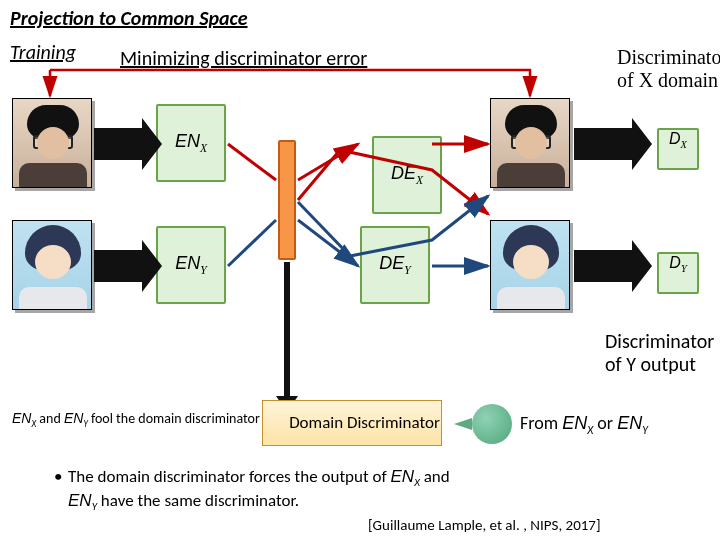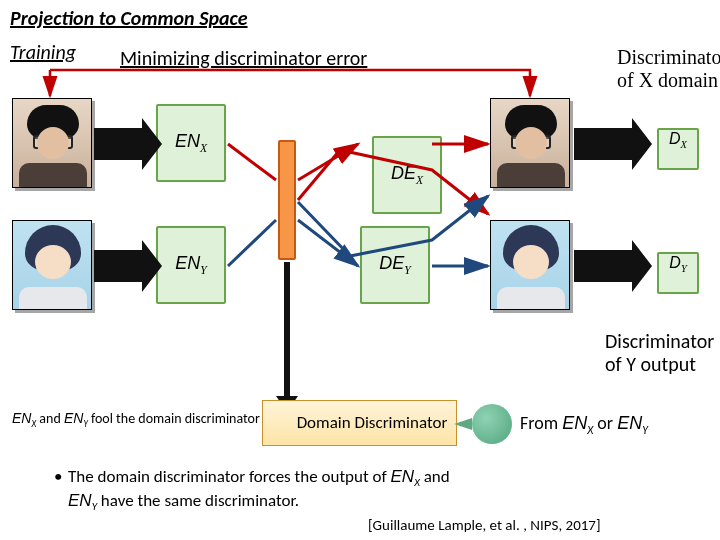--- a/index.html
+++ b/index.html
@@ -41,21 +41,21 @@
   .discx,.discy{position:absolute;width:42px;height:42px;background:#dff1d8;border:2px solid #6aa44a;border-radius:2px;display:flex;align-items:flex-start;justify-content:center;font-family:"Cambria Math",serif;font-style:italic;font-size:16px;}
   .discx{left:657px;top:128px;} .discy{left:657px;top:252px;}
 
   .thickarrow{position:absolute;height:32px;background:#111;}
   .thickarrow::after{content:"";position:absolute;right:-18px;top:-10px;border-left:20px solid #111;border-top:26px solid transparent;border-bottom:26px solid transparent;}
   .a1{left:94px;top:128px;width:50px;}
   .a2{left:94px;top:250px;width:50px;}
   .a3{left:574px;top:128px;width:60px;}
   .a4{left:574px;top:250px;width:60px;}
 
-  .dom{position:absolute;left:262px;top:400px;width:195px;height:46px;border:1.5px solid #c5912b;background:linear-gradient(#fff4da,#fde4a6);display:flex;align-items:center;justify-content:center;font-size:17px;text-align:center;line-height:1.1;padding-left:25px;}
+  .dom{position:absolute;left:262px;top:400px;width:180px;height:46px;border:1.5px solid #c5912b;background:linear-gradient(#fff4da,#fde4a6);display:flex;align-items:center;justify-content:center;font-size:17px;text-align:center;line-height:1.1;padding-left:25px;}
   .domarrow{position:absolute;left:284px;top:262px;width:6px;height:136px;background:#111;}
   .domarrow::after{content:"";position:absolute;left:-8px;bottom:-14px;border-top:16px solid #111;border-left:11px solid transparent;border-right:11px solid transparent;}
 
   .fromtxt{position:absolute;left:520px;top:412px;font-size:18px;font-family:Calibri,serif;}
   .fromblob{position:absolute;left:472px;top:404px;width:40px;height:40px;border-radius:50%;background:radial-gradient(circle at 35% 35%,#8fd2b4,#51a57c);}
   .fromblob::before{content:"";position:absolute;left:-18px;top:14px;border-right:18px solid #5ea983;border-top:6px solid transparent;border-bottom:6px solid transparent;}
   
   .fool{position:absolute;left:12px;top:410px;font-size:14px;font-family:Calibri,serif;line-height:1.25;}
   .force{position:absolute;left:68px;top:466px;font-size:17px;font-family:Calibri,serif;line-height:1.25;}
   .force::before{content:"•";position:absolute;left:-14px;top:0;}

